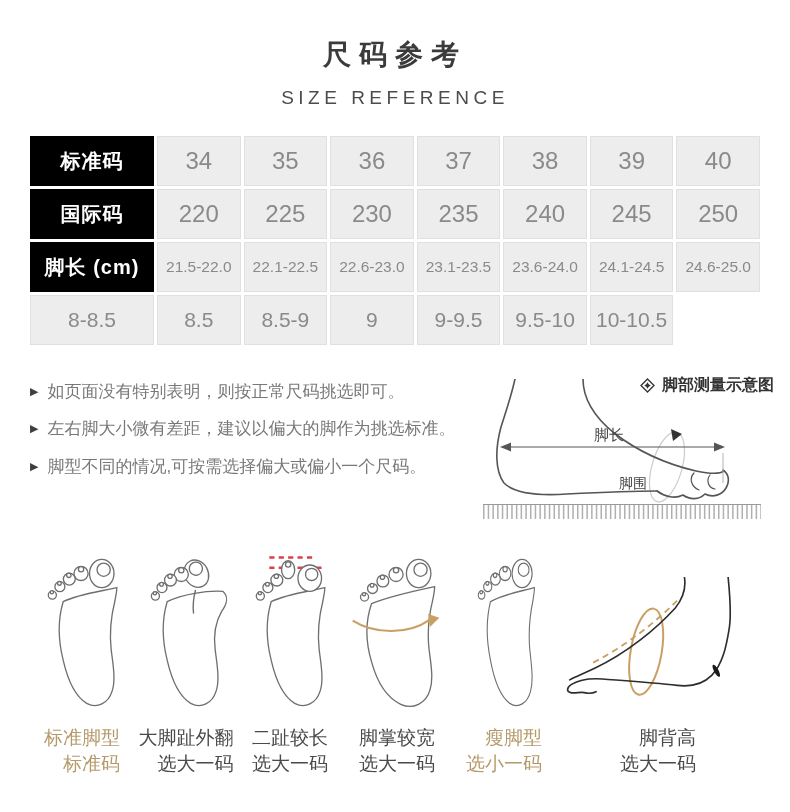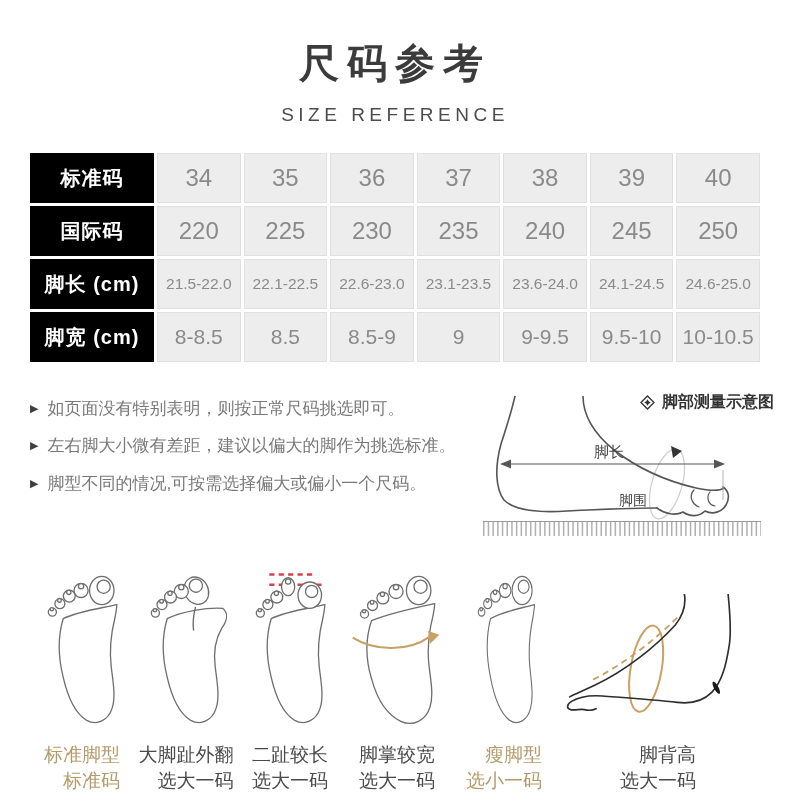--- a/index.html
+++ b/index.html
@@ -2,21 +2,21 @@
 <html><head>
 <meta charset="utf-8">
 <style>
   * { box-sizing: border-box; }
   html,body { margin:0; padding:0; background:#fff; }
   body { width:790px; height:812px; font-family:"Liberation Sans","DejaVu Sans",sans-serif; }
   .page { position:relative; width:790px; height:812px; background:#fff; overflow:hidden; }
 
   
   header { text-align:center; padding-top:36px; }
-  .title { margin:0; font-size:40px; font-weight:600; letter-spacing:8px; color:#3b3b3b; }
+  .title { margin:0; font-size:28px; font-weight:600; letter-spacing:8px; color:#3b3b3b; }
   .subtitle { margin-top:13px; font-size:19px; letter-spacing:4.5px; color:#4c4c4c; }
 
   
   .size-table { margin:27px 30px 0 30px; }
   .t-row { display:grid; grid-template-columns:124px repeat(7,1fr); gap:3px; margin-bottom:3px; }
   .t-label { background:#000; color:#fff; font-size:20px; font-weight:600; height:50px;
              display:flex; align-items:center; justify-content:center; letter-spacing:1px; }
   .t-cell { background:#ededed; color:#8a8a8a; height:50px; border:1px solid #e0e0e0;
             display:flex; align-items:center; justify-content:center; }
   .r0 .t-cell, .r1 .t-cell { font-size:24px; }
@@ -78,21 +78,20 @@
       <div class="t-label">脚长 (cm)</div>
       <div class="t-cell">21.5-22.0</div>
       <div class="t-cell">22.1-22.5</div>
       <div class="t-cell">22.6-23.0</div>
       <div class="t-cell">23.1-23.5</div>
       <div class="t-cell">23.6-24.0</div>
       <div class="t-cell">24.1-24.5</div>
       <div class="t-cell">24.6-25.0</div>
     </div>
     <div class="t-row r3">
-      <div class="t-label">脚宽 (cm)</div>
       <div class="t-cell">8-8.5</div>
       <div class="t-cell">8.5</div>
       <div class="t-cell">8.5-9</div>
       <div class="t-cell">9</div>
       <div class="t-cell">9-9.5</div>
       <div class="t-cell">9.5-10</div>
       <div class="t-cell">10-10.5</div>
     </div>
   </div>
 

